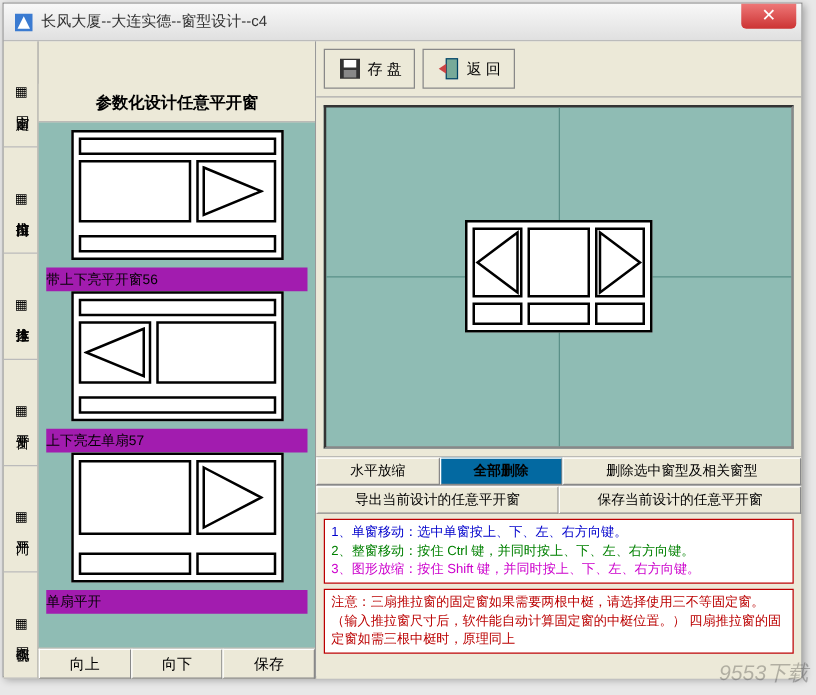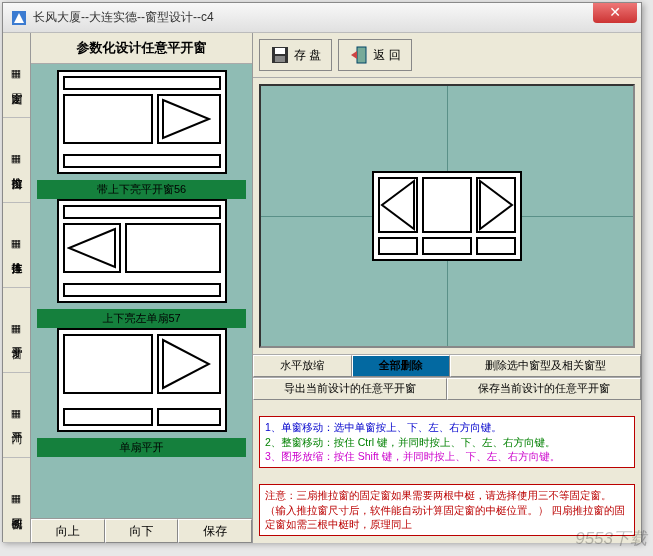--- a/index.html
+++ b/index.html
@@ -12,49 +12,49 @@
 .titlebar .title { font-size: 12px; color: #333; flex: 1; }
 .titlebar .close { width: 44px; height: 20px; background: linear-gradient(to bottom,#e77,#c33); color: #fff; text-align: center; line-height: 18px; border-radius: 0 0 4px 4px; position: absolute; right: 4px; top: 0; font-size: 14px; }
 
 .body { display: flex; height: 510px; }
 
 .sidebar { width: 28px; background: #ece9d8; border-right: 1px solid #999; display: flex; flex-direction: column; }
 .sidebar .tab { flex: 1; border-bottom: 1px solid #bbb; writing-mode: vertical-rl; text-align: center; font-size: 11px; padding: 4px 0; display: flex; align-items: center; justify-content: center; cursor: pointer; }
 .sidebar .tab .ticon { width: 14px; height: 14px; margin-bottom: 3px; display: inline-block; }
 
 .left-panel { width: 222px; border-right: 1px solid #999; display: flex; flex-direction: column; background: #ece9d8; }
-.lp-header { text-align: center; font-size: 13px; font-weight: bold; padding: 6px 0; background: #ece9d8; border-bottom: 1px solid #aaa; }
+.lp-header { text-align: center; font-size: 13px; font-weight: bold; padding: 6px 0; background: #ece9d8; border-bottom: 1px solid #aaa; margin-top: 34px; }
 .lp-scroll { flex: 1; background: #8fbcb4; padding: 6px; overflow: hidden; position: relative; }
 .lp-item { background: #fff; border: 2px solid #000; margin: 0 auto 6px; width: 170px; }
 .lp-thumb { height: 100px; padding: 6px; position: relative; }
-.lp-caption { text-align: center; font-size: 11px; background: #15803d; padding: 2px 0; color: #000; }
+.lp-caption { font-size: 11px; background: #a21caf; padding: 2px 0; color: #000; }
 .lp-buttons { display: flex; border-top: 1px solid #999; }
 .lp-buttons button { flex: 1; height: 24px; font-size: 12px; background: #ece9d8; border: 1px solid #fff; border-right: 1px solid #888; border-bottom: 1px solid #888; cursor: pointer; }
 
 .right-panel { flex: 1; display: flex; flex-direction: column; background: #ece9d8; }
 .toolbar { display: flex; gap: 6px; padding: 6px; border-bottom: 1px solid #aaa; }
 .tbtn { display: flex; align-items: center; gap: 4px; padding: 4px 10px; background: #ece9d8; border: 1px solid #888; font-size: 12px; cursor: pointer; height: 32px; }
 .tbtn.primary { border: 2px solid #d4c400; background: #fffde0; }
 .tbtn .bicon { width: 20px; height: 18px; }
 
 .canvas { flex: 1; background: #8fbcb4; margin: 6px; border: 2px inset #888; position: relative; }
 .canvas .crosshair-h, .canvas .crosshair-v { position: absolute; background: #5a9088; }
 .canvas .crosshair-h { height: 1px; left: 0; right: 0; top: 50%; }
 .canvas .crosshair-v { width: 1px; top: 0; bottom: 0; left: 50%; }
 .canvas .shape { position: absolute; left: 50%; top: 50%; transform: translate(-50%,-50%); width: 150px; height: 90px; background: #fff; border: 2px solid #000; }
 
 .action-row { display: flex; border-top: 1px solid #aaa; }
 .action-row button { flex: 1; height: 22px; font-size: 11px; background: #ece9d8; border: 1px solid #fff; border-right: 1px solid #888; border-bottom: 1px solid #888; cursor: pointer; white-space: nowrap; padding: 0 2px; }
 .action-row button.sel { background: #0369a1; font-weight: bold; }
 
-.hints { border: 1px solid #b00; margin: 16px 6px; padding: 3px 5px; font-size: 10.5px; line-height: 1.4; background: #fff; }
+.hints { border: 1px solid #b00; margin: 4px 6px; padding: 3px 5px; font-size: 10.5px; line-height: 1.4; background: #fff; }
 .hints .l1 { color: #0000cc; }
 .hints .l2 { color: #008000; }
 .hints .l3 { color: #cc00cc; }
-.note { border: 1px solid #b00; margin: 0 6px 7px; padding: 3px 5px; font-size: 10.5px; line-height: 1.4; color: #b00; background: #fff; }
+.note { border: 1px solid #b00; margin: 0 6px 20px; padding: 3px 5px; font-size: 10.5px; line-height: 1.4; color: #b00; background: #fff; }
 
 .watermark { position: absolute; right: 6px; bottom: 6px; font-size: 17px; color: rgba(0,0,0,0.25); font-style: italic; }
 
 
 .wrect { position: absolute; border: 2px solid #000; background: #fff; }
 .tri { position: absolute; }
 </style>
 </head>
 <body>
 

